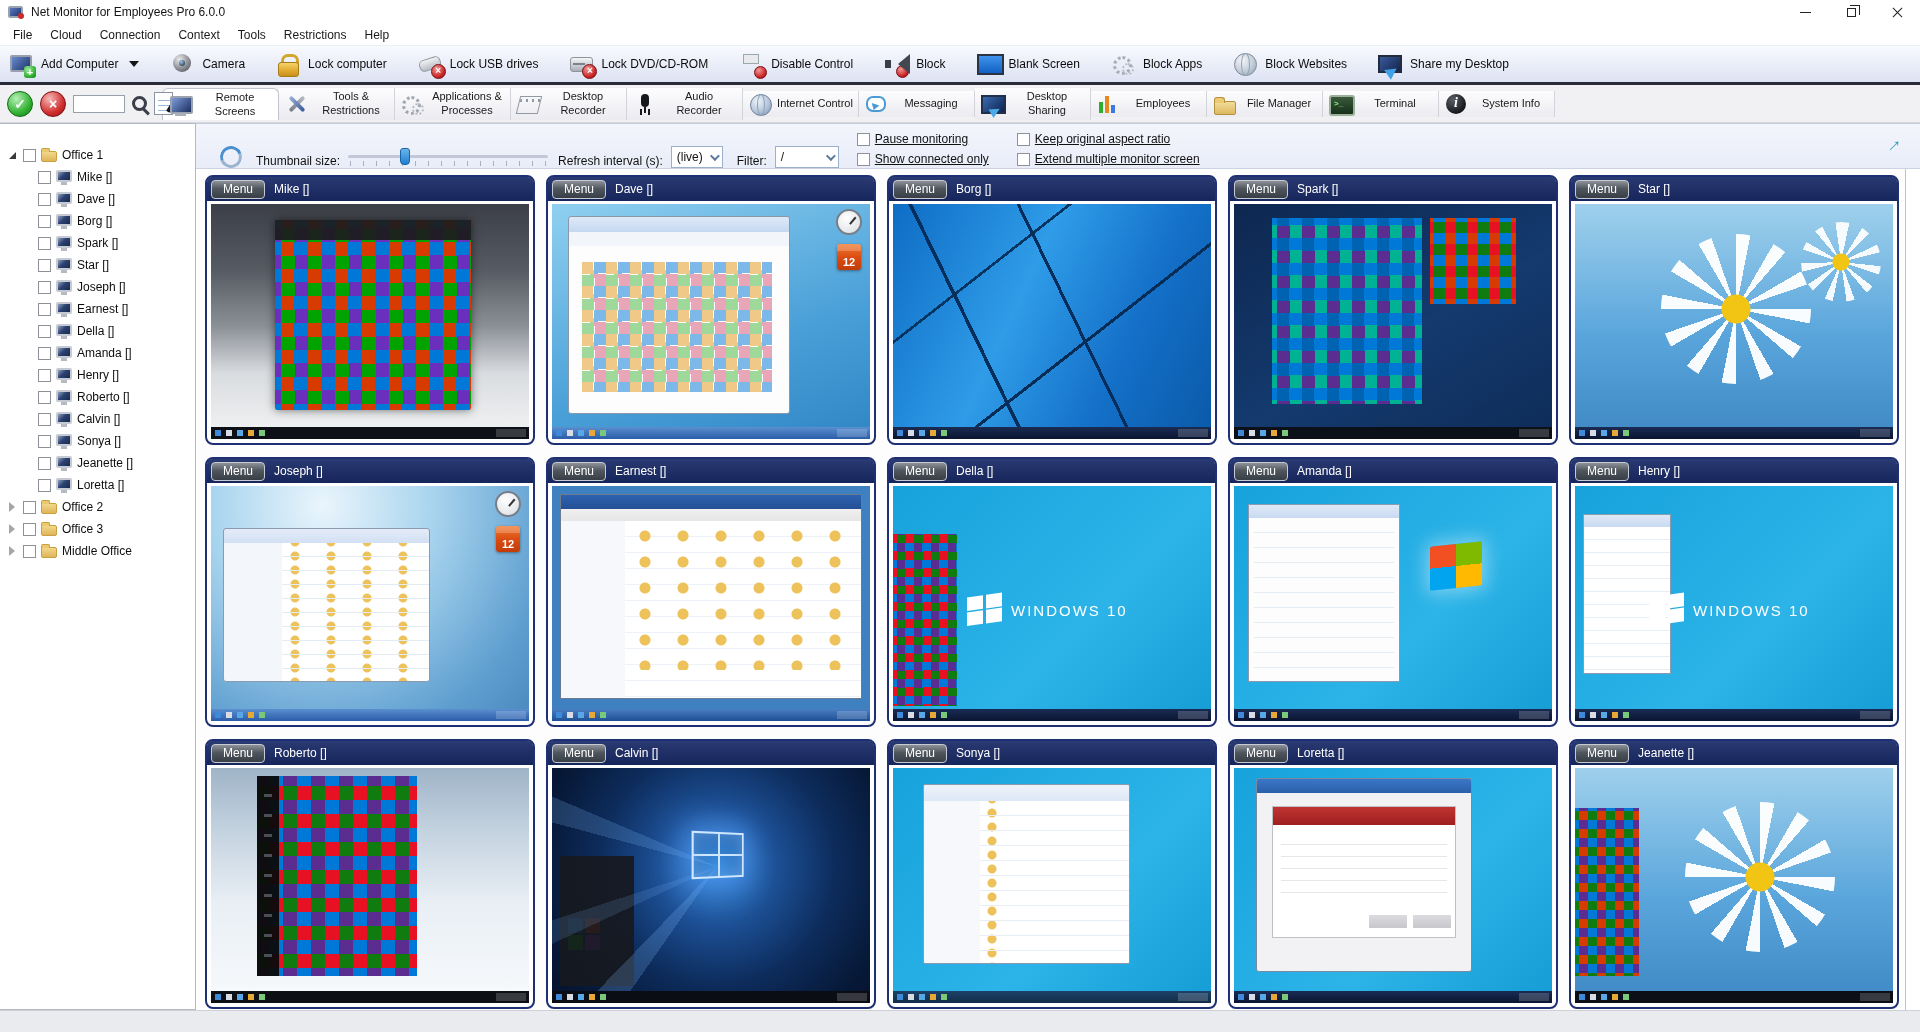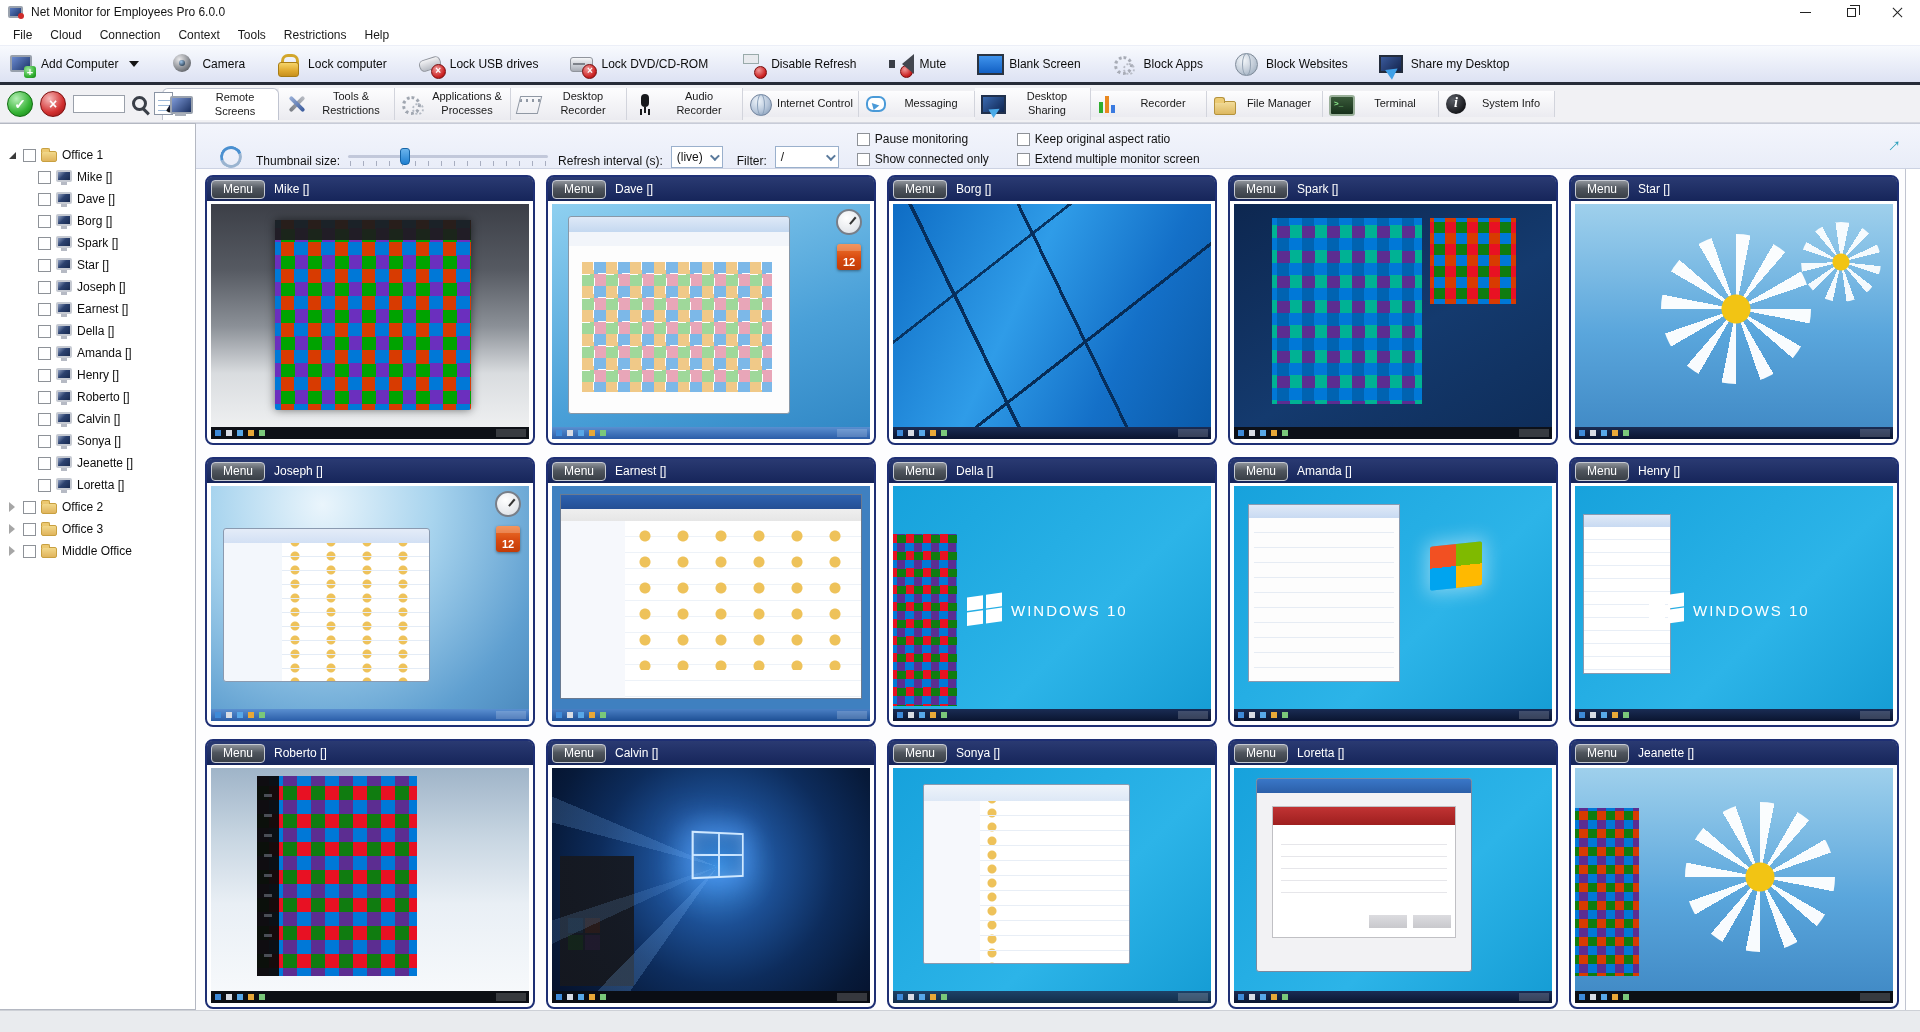--- a/index.html
+++ b/index.html
@@ -122,21 +122,21 @@
   .refresh-ic { width:22px; height:22px; border-radius:50%; border:3px solid #9ab4d0; border-top-color:#4a90d0; border-left-color:#4a90d0; transform:rotate(25deg); margin-right:14px; flex:none; }
   .opt-label { color:#101010; margin-right:8px; white-space:nowrap; }
   .slider { width:200px; height:22px; position:relative; margin-right:10px; flex:none; }
   .slider .track { position:absolute; left:0; right:0; top:9px; height:3px; background:#c2c8da; border-radius:2px; }
   .slider .ticks { position:absolute; left:2px; right:0; top:15px; height:5px;
     background:repeating-linear-gradient(90deg,#a8aec0 0 1px,transparent 1px 13px); }
   .slider .handle { position:absolute; left:52px; top:2px; width:10px; height:17px; background:linear-gradient(#6ab4ec,#1f7fd0); border:1px solid #1565a8; border-radius:3px 3px 4px 4px; }
   .dropdown { height:22px; background:#fff; border:1px solid #9ab0cc; display:flex; align-items:center; justify-content:space-between; padding:0 5px; margin-right:14px; flex:none;margin-top:24px; }
   .dd-live { width:52px; } .dd-filter { width:64px; }
   .chev { width:7px; height:7px; border-right:2px solid #5a7a9c; border-bottom:2px solid #5a7a9c; transform:rotate(45deg) translateY(-2px); }
-  .cbgrid { display:grid; grid-template-rows:repeat(2,18px); grid-auto-flow:column; column-gap:28px; row-gap:2px; margin-left:4px; }
+  .cbgrid { display:grid; grid-template-rows:repeat(2,18px); grid-auto-flow:column; column-gap:28px; row-gap:2px; margin-left:4px;text-decoration:underline; }
   .cbitem { display:flex; align-items:center; gap:5px; white-space:nowrap; }
   .expand-corner { position:absolute; right:16px; top:8px; width:22px; height:22px; }
   .expand-corner::before { content:"→"; position:absolute; left:0; top:0; font-size:20px; font-weight:bold; color:#2fa0bc; transform:rotate(-45deg); text-shadow:0 1px 1px #ffffffaa; }
   
   .gridwrap { flex:1; background:#fdfdfe; padding:6px 0 0 9px; display:flex; flex-wrap:wrap; gap:12px 11px; align-content:flex-start; border-right:1px solid #c0c4d0; margin-right:14px; }
   .card { width:330px; height:270px; background:#fff; border:2px solid #1e2f74; border-radius:8px; position:relative; }
   .chead { height:24px; background:linear-gradient(#2a3a72,#16255a); border-radius:5px 5px 0 0; display:flex; align-items:center; gap:9px; padding:0 4px; }
   .menu-btn { padding:1px 11px 2px; background:linear-gradient(#8e939a,#50565e 45%,#383e46); border:1px solid #c6cad2; border-radius:4px; color:#fff; font-size:12px; cursor:pointer; }
   .cname { color:#fff; font-size:12px; }
   .screen { position:absolute; left:4px; right:4px; top:27px; bottom:4px; overflow:hidden; background:#8ab;padding-left:16px; }
@@ -318,27 +318,27 @@
     <div class="titem">
       <span class="ticon icon-lock-dvd badge">
         <i></i>
       </span>
       <span class="tlabel">Lock DVD/CD-ROM</span>
     </div>
     <div class="titem">
       <span class="ticon icon-disable-printing">
         <i></i>
       </span>
-      <span class="tlabel">Disable Refresh</span>
+      <span class="tlabel">Disable Control</span>
     </div>
     <div class="titem">
       <span class="ticon icon-mute">
         <i></i>
       </span>
-      <span class="tlabel">Mute</span>
+      <span class="tlabel">Block</span>
     </div>
     <div class="titem">
       <span class="ticon icon-blank-screen"></span>
       <span class="tlabel">Blank Screen</span>
     </div>
     <div class="titem">
       <span class="ticon icon-block-apps"></span>
       <span class="tlabel">Block Apps</span>
     </div>
     <div class="titem">
@@ -387,21 +387,21 @@
       <div class="tab">
         <span class="ti i-messaging"></span>
         <span class="tl">Messaging</span>
       </div>
       <div class="tab">
         <span class="ti i-desktop-sharing"></span>
         <span class="tl">Desktop Sharing</span>
       </div>
       <div class="tab">
         <span class="ti i-reporting"></span>
-        <span class="tl">Recorder</span>
+        <span class="tl">Employees</span>
       </div>
       <div class="tab">
         <span class="ti i-file-manager"></span>
         <span class="tl">File Manager</span>
       </div>
       <div class="tab">
         <span class="ti i-terminal"></span>
         <span class="tl">Terminal</span>
       </div>
       <div class="tab">

